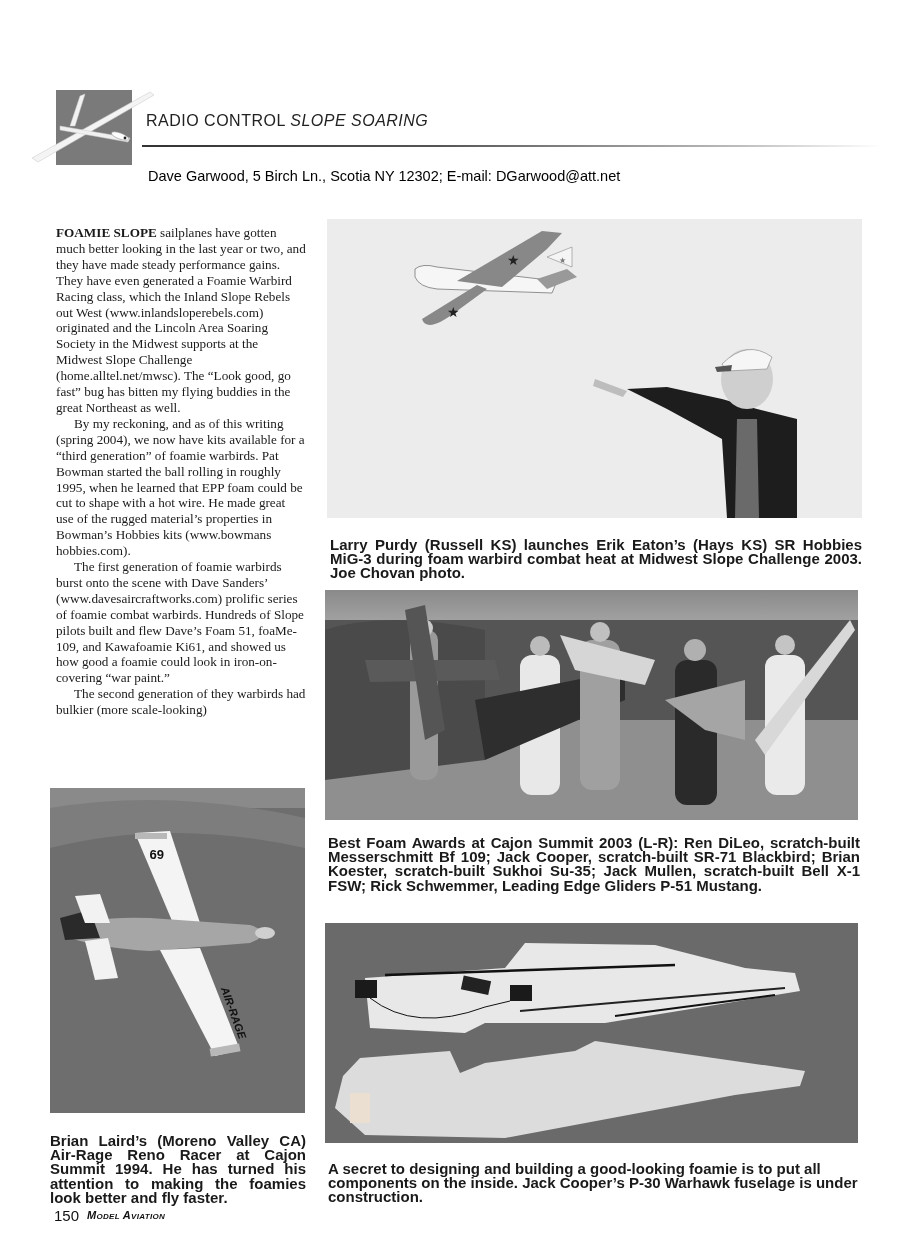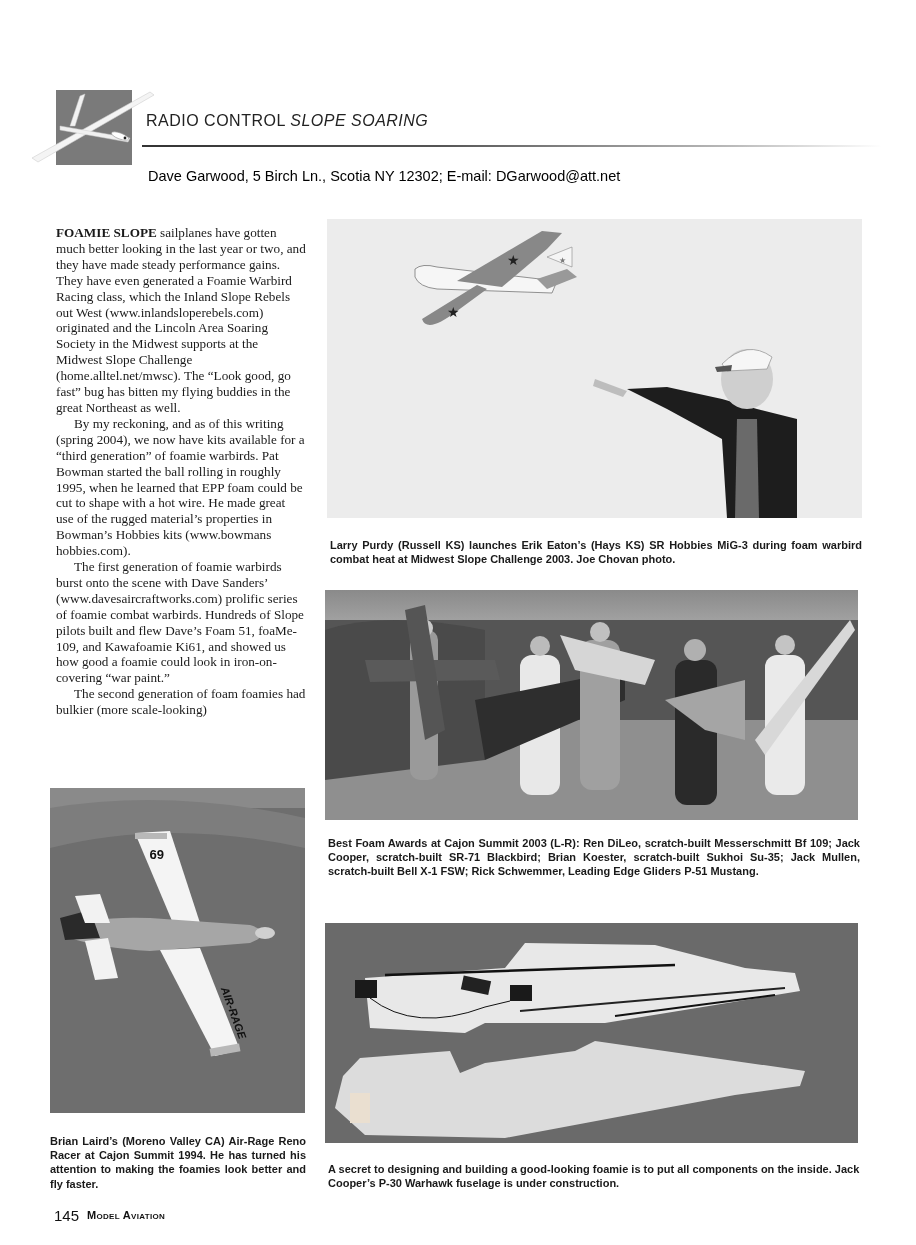--- a/index.html
+++ b/index.html
@@ -21,50 +21,50 @@
 
   
   .photo { position:absolute; overflow:hidden; }
   .photo svg { width:100%; height:100%; display:block; }
   .p1 { left:327px; top:219px; width:535px; height:299px; background:#ececec; }
   .p2 { left:325px; top:590px; width:533px; height:230px; background:#6d6d6d; }
   .p3 { left:325px; top:923px; width:533px; height:220px; background:#6a6a6a; }
   .p4 { left:50px; top:788px; width:255px; height:325px; background:#6f6f6f; }
 
   
-  .caption { position:absolute; font-family:"Liberation Sans", sans-serif; font-weight:bold; font-size:11px; line-height:14.2px; color:#1a1a1a; text-align:justify; }
+  .caption { position:absolute; font-family:"Liberation Sans", sans-serif; font-weight:bold; font-size:15px; line-height:14.2px; color:#1a1a1a; text-align:justify; }
   .c1 { left:330px; top:538px; width:532px; }
   .c2 { left:328px; top:836px; width:532px; }
   .c3 { left:328px; top:1162px; width:532px; text-align:left; }
   .c4 { left:50px; top:1134px; width:256px; }
 
   
   .folio { position:absolute; left:54px; top:1207px; font-family:"Liberation Sans", sans-serif; font-size:15px; color:#111; }
-  .mag { position:absolute; left:87px; top:1209px; font-family:"Liberation Sans", sans-serif; font-weight:bold; font-size:11px; letter-spacing:0.3px; color:#111; font-variant:small-caps; }
+  .mag { position:absolute; left:87px; top:1209px; font-family:"Liberation Sans", sans-serif; font-style:italic; font-weight:bold; font-size:11px; letter-spacing:0.3px; color:#111; font-variant:small-caps; }
 </style>
 </head>
 <body>
 
 <div class="logo-box"></div>
 <svg class="logo-glider" viewBox="0 0 130 80">
   <path d="M2 72 L120 6 L124 9 L8 76 Z" fill="#f4f4f4" stroke="#cfcfcf" stroke-width="0.6"></path>
   <path d="M30 40 L100 52 L98 56 L30 44 Z" fill="#f0f0f0" stroke="#ccc" stroke-width="0.5"></path>
   <path d="M50 10 L55 8 L45 40 L40 40 Z" fill="#f2f2f2" stroke="#ccc" stroke-width="0.5"></path>
   <ellipse cx="90" cy="50" rx="9" ry="3" fill="#ffffff" stroke="#999" stroke-width="0.6" transform="rotate(20 90 50)"></ellipse>
   <circle cx="95" cy="52" r="1.4" fill="#222"></circle>
 </svg>
 <div class="section-title"><span>RADIO CONTROL </span><span class="it">SLOPE SOARING</span></div>
 <div class="header-rule"></div>
 <div class="contact">Dave Garwood, 5 Birch Ln., Scotia NY 12302; E-mail: DGarwood@att.net</div>
 
 <div class="col-text">
   <p><span class="lead">FOAMIE SLOPE</span><span> sailplanes have gotten much better looking in the last year or two, and they have made steady performance gains. They have even generated a Foamie Warbird Racing class, which the Inland Slope Rebels out West (www.inlandsloperebels.com) originated and the Lincoln Area Soaring Society in the Midwest supports at the Midwest Slope Challenge (home.alltel.net/mwsc). The “Look good, go fast” bug has bitten my flying buddies in the great Northeast as well.</span></p>
   <p class="indent">By my reckoning, and as of this writing (spring 2004), we now have kits available for a “third generation” of foamie warbirds. Pat Bowman started the ball rolling in roughly 1995, when he learned that EPP foam could be cut to shape with a hot wire. He made great use of the rugged material’s properties in Bowman’s Hobbies kits (www.bowmans hobbies.com).</p>
   <p class="indent">The first generation of foamie warbirds burst onto the scene with Dave Sanders’ (www.davesaircraftworks.com) prolific series of foamie combat warbirds. Hundreds of Slope pilots built and flew Dave’s Foam 51, foaMe-109, and Kawafoamie Ki61, and showed us how good a foamie could look in iron-on-covering “war paint.”</p>
-  <p class="indent">The second generation of foam foamies had bulkier (more scale-looking)</p>
+  <p class="indent">The second generation of they warbirds had bulkier (more scale-looking)</p>
 </div>
 
 <div class="photo p1">
   <svg viewBox="0 0 535 299" preserveAspectRatio="none">
     <rect width="535" height="299" fill="#ececec"></rect>
 
     <g>
       <path d="M88 50 Q95 44 110 48 L230 62 L225 74 L110 70 Q92 68 88 58 Z" fill="#f6f6f6" stroke="#777" stroke-width="0.8"></path>
       <path d="M130 62 L215 12 L235 14 L220 30 L175 68 Z" fill="#888"></path>
       <path d="M160 70 L130 92 Q100 115 95 100 L150 66 Z" fill="#888"></path>
@@ -157,14 +157,14 @@
       <path d="M35 153 L58 150 L68 190 L45 192 Z" fill="#f2f2f2"></path>
       <path d="M110 162 L150 160 L190 262 L165 268 Z" fill="#f4f4f4"></path>
       <rect x="160" y="258" width="30" height="8" fill="#b8b8b8" transform="rotate(-10 175 262)"></rect>
       <text x="150" y="200" font-size="11" font-weight="bold" font-style="italic" fill="#111" font-family="Liberation Sans, sans-serif" transform="rotate(70 160 215)">AIR-RAGE</text>
       <ellipse cx="215" cy="145" rx="10" ry="6" fill="#d0d0d0"></ellipse>
     </g>
   </svg>
 </div>
 <div class="caption c4">Brian Laird’s (Moreno Valley CA) Air-Rage Reno Racer at Cajon Summit 1994. He has turned his attention to making the foamies look better and fly faster.</div>
 
-<div class="folio">145</div>
+<div class="folio">150</div>
 <div class="mag">Model Aviation</div>
 
 </body></html>

